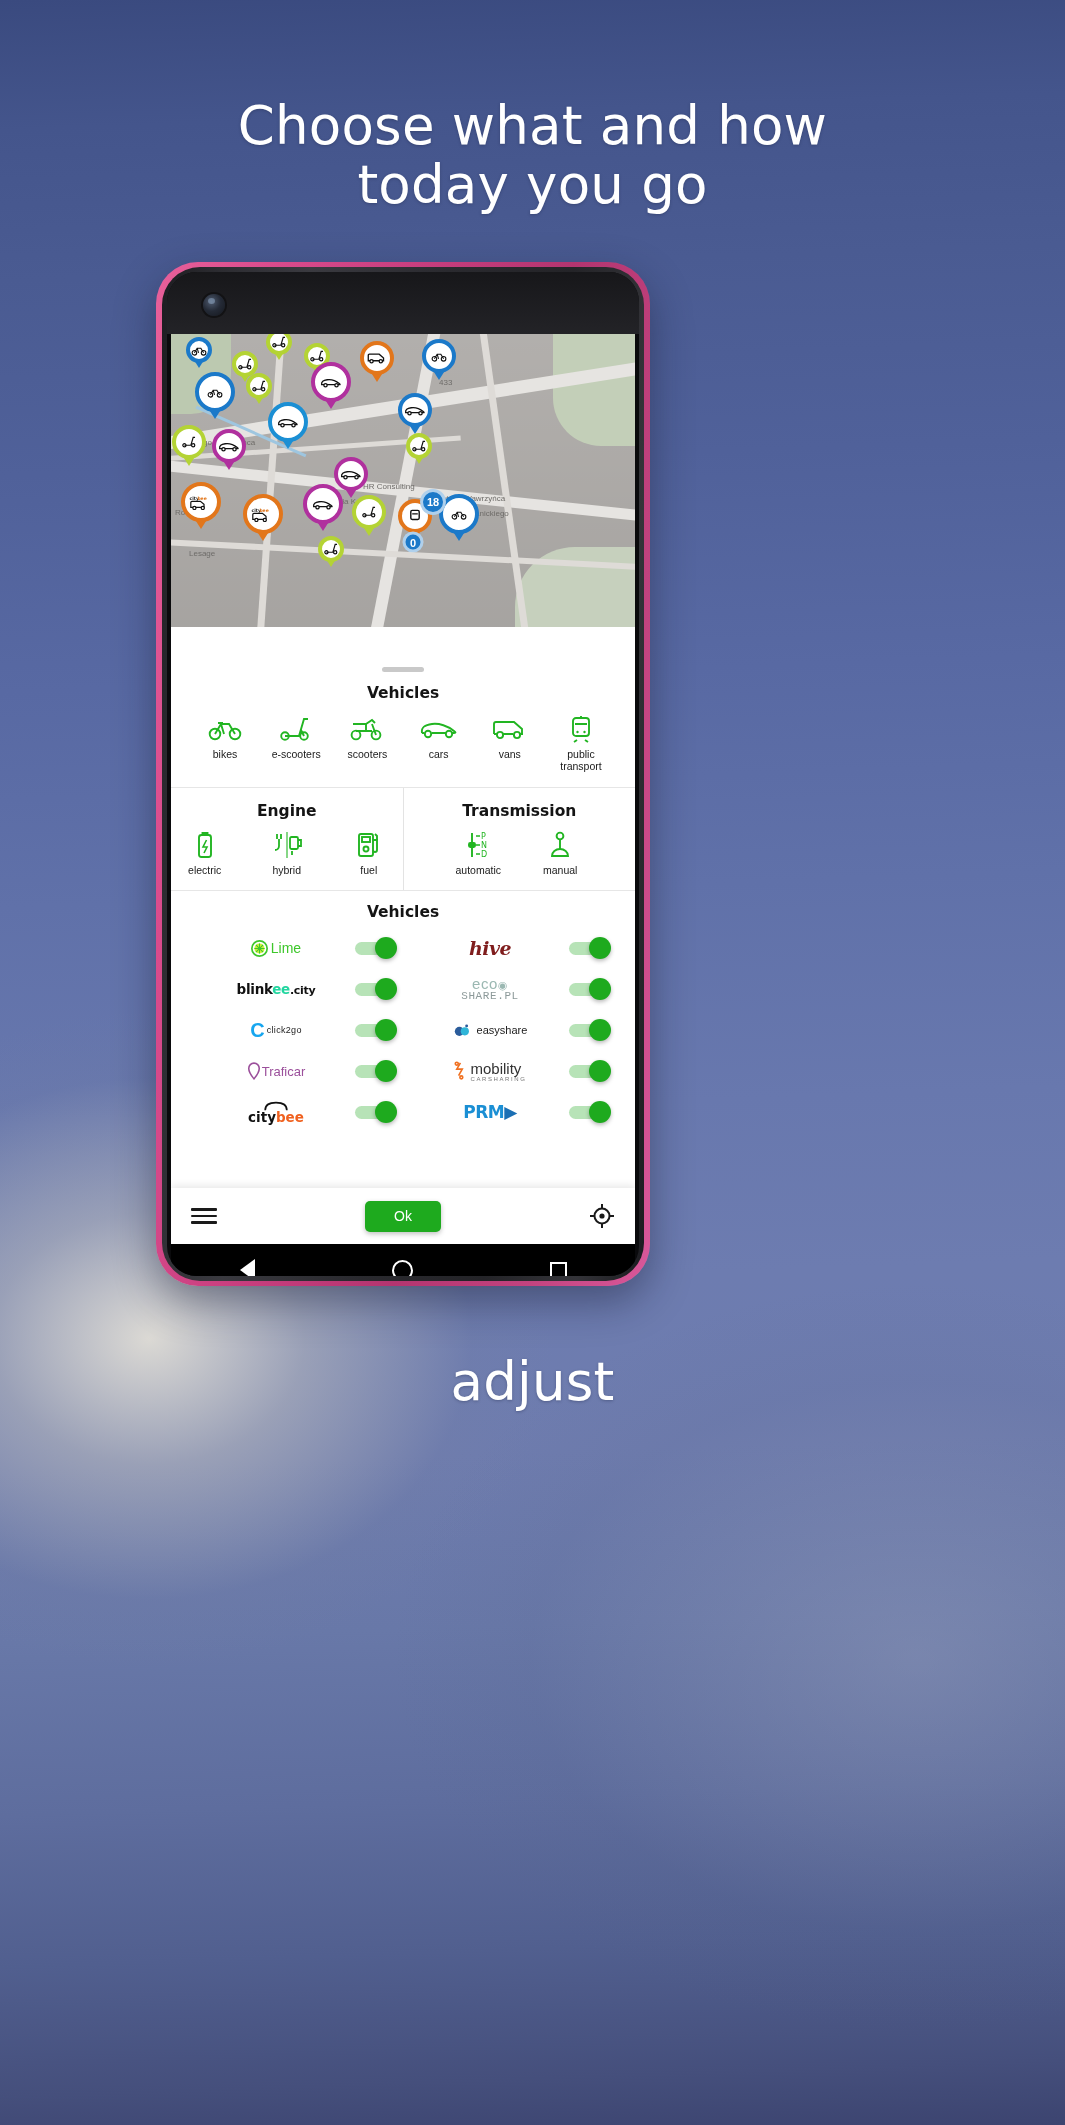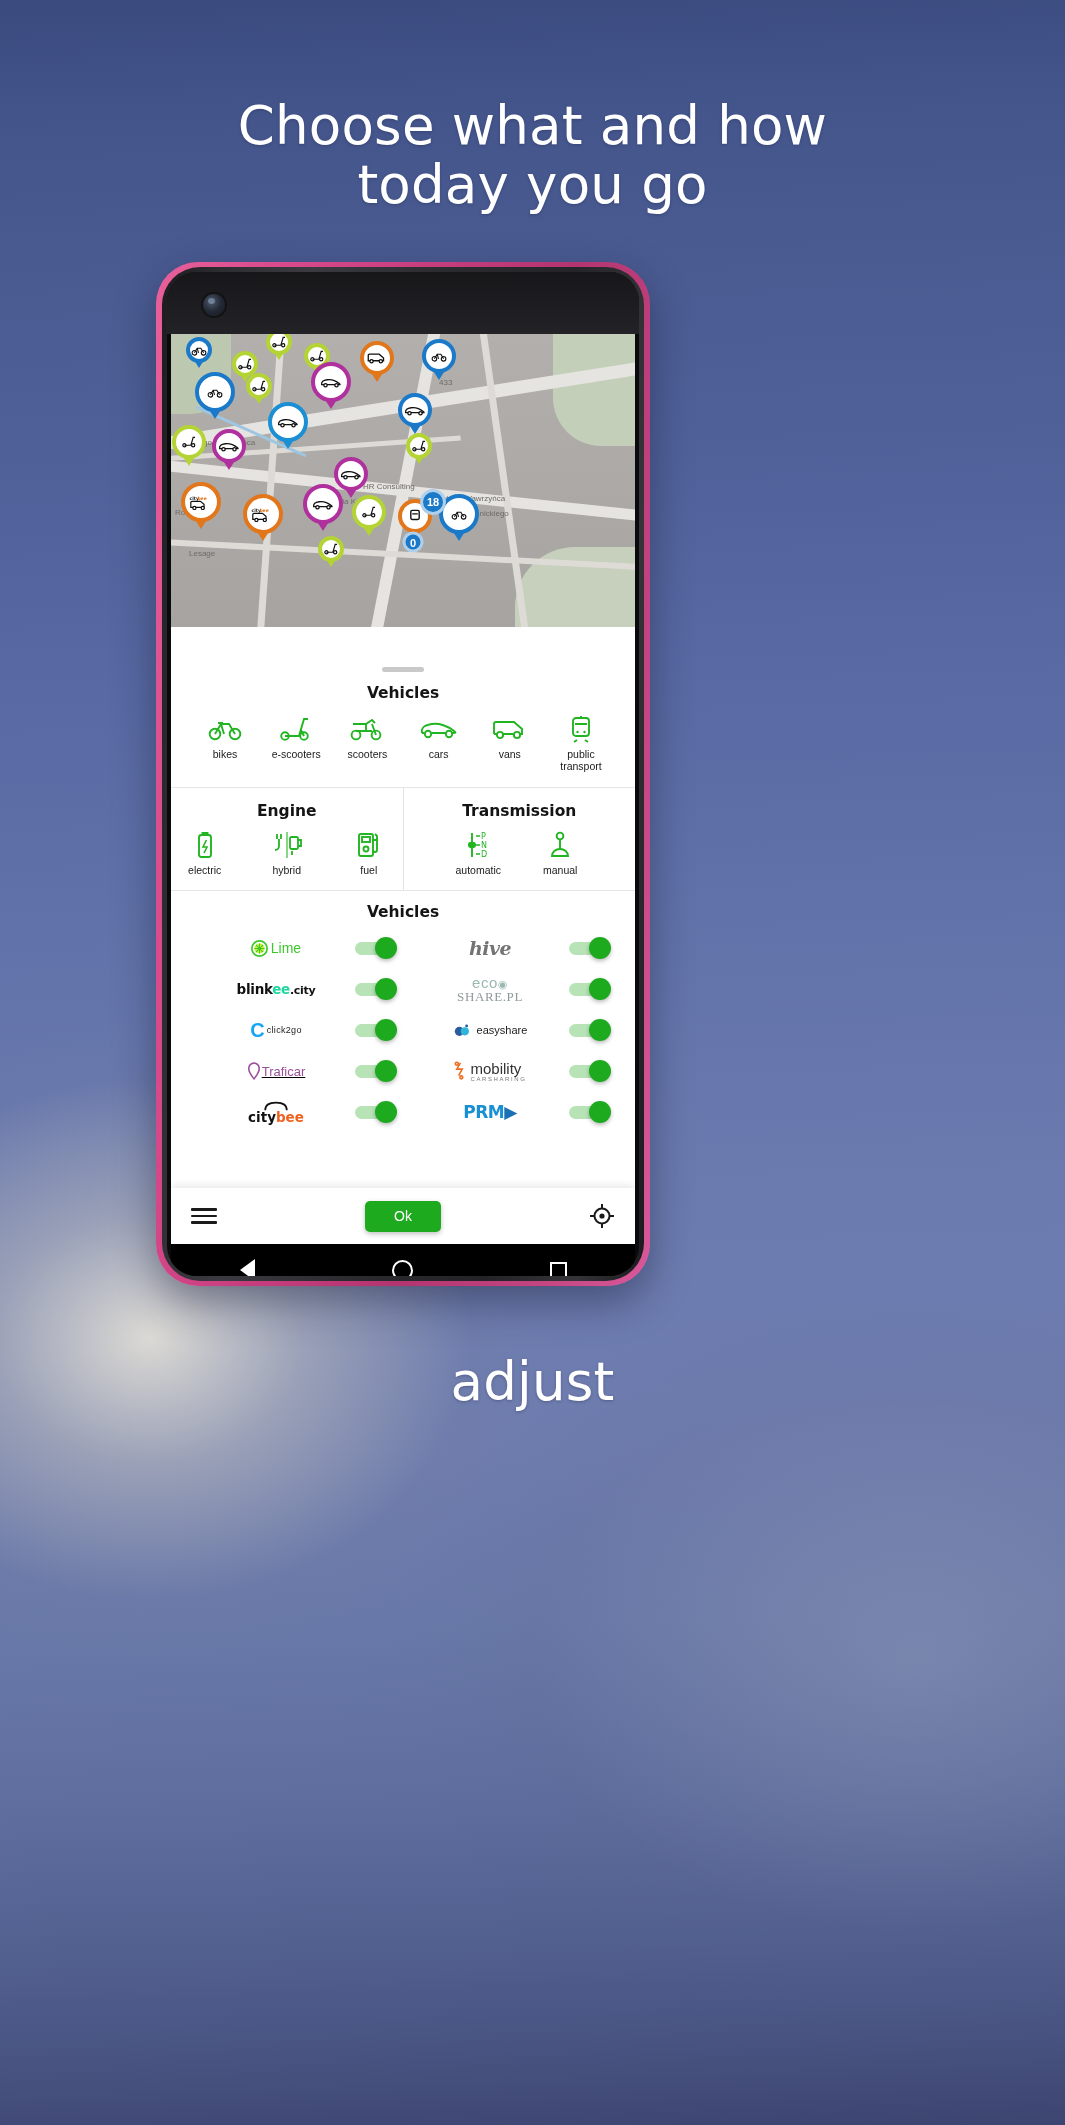--- a/index.html
+++ b/index.html
@@ -835,41 +835,41 @@
                     <span style="font-size:14px;color:#3ec72b;font-family:'Liberation Sans',sans-serif;">Lime</span>
                   </span>
                 </div>
                 <div class="toggle">
                   <div class="track"></div>
                   <div class="knob"></div>
                 </div>
               </div>
               <div class="prov">
                 <div class="prov-logo">
-                  <span style="font-size:19px;color:#737373;font-family:'DejaVu Serif',serif;font-style:italic;font-weight:bold;letter-spacing:-0.5px;">hive</span>
+                  <span style="font-size:19px;color:#7f1d1d;font-family:'DejaVu Serif',serif;font-style:italic;font-weight:bold;letter-spacing:-0.5px;">hive</span>
                 </div>
                 <div class="toggle">
                   <div class="track"></div>
                   <div class="knob"></div>
                 </div>
               </div>
               <div class="prov">
                 <div class="prov-logo">
                   <span style="font-size:13.5px;font-family:'DejaVu Sans',sans-serif;font-weight:bold;letter-spacing:-0.3px;"><span style="color:#111">blink</span><span style="color:#23d6a0">ee</span><span style="color:#111;font-size:11px">.city</span></span>
                 </div>
                 <div class="toggle">
                   <div class="track"></div>
                   <div class="knob"></div>
                 </div>
               </div>
               <div class="prov">
                 <div class="prov-logo">
                   <span style="display:inline-flex;flex-direction:column;align-items:center;line-height:1;">
                     <span style="font-size:15px;color:#9bb8b2;font-family:'Liberation Sans',sans-serif;letter-spacing:0.5px;">eco<span style="font-size:11px;">◉</span></span>
-                    <span style="font-size:13px;color:#8d9a9a;letter-spacing:0.6px;font-family:Liberation Serif, serif;">SHARE.PL</span>
+                    <span style="font-size:11px;color:#8d9a9a;letter-spacing:0.6px;font-family:Liberation Mono, monospace;">SHARE.PL</span>
                   </span>
                 </div>
                 <div class="toggle">
                   <div class="track"></div>
                   <div class="knob"></div>
                 </div>
               </div>
               <div class="prov">
                 <div class="prov-logo">
                   <span style="display:inline-flex;align-items:center;gap:2px;">
@@ -893,21 +893,21 @@
                     <span style="font-size:11px;color:#1b1b1b;font-family:'Liberation Sans',sans-serif;">easyshare</span>
                   </span>
                 </div>
                 <div class="toggle">
                   <div class="track"></div>
                   <div class="knob"></div>
                 </div>
               </div>
               <div class="prov">
                 <div class="prov-logo">
-                  <span style="display:inline-flex;align-items:center;gap:1px;text-decoration:underline;">
+                  <span style="display:inline-flex;align-items:center;gap:1px;">
                     <svg width="14" height="18" viewBox="0 0 16 20">
                       <path d="M8 1a6 6 0 0 0-6 6c0 4.5 6 12 6 12s6-7.5 6-12a6 6 0 0 0-6-6z" fill="none" stroke="#9b4f9b" stroke-width="1.8"></path>
                     </svg>
                     <span style="font-size:13px;color:#9b4f9b;font-family:'Liberation Sans',sans-serif;">Traficar</span>
                   </span>
                 </div>
                 <div class="toggle">
                   <div class="track"></div>
                   <div class="knob"></div>
                 </div>

